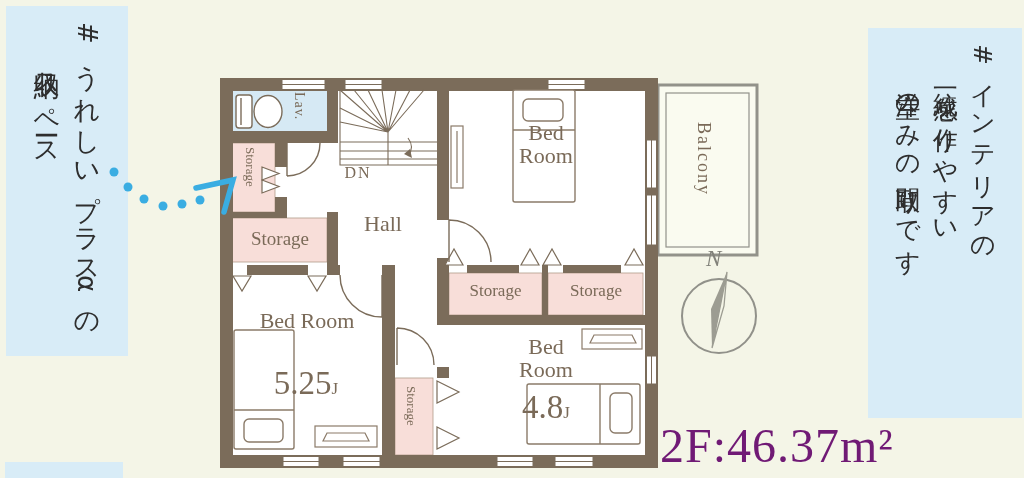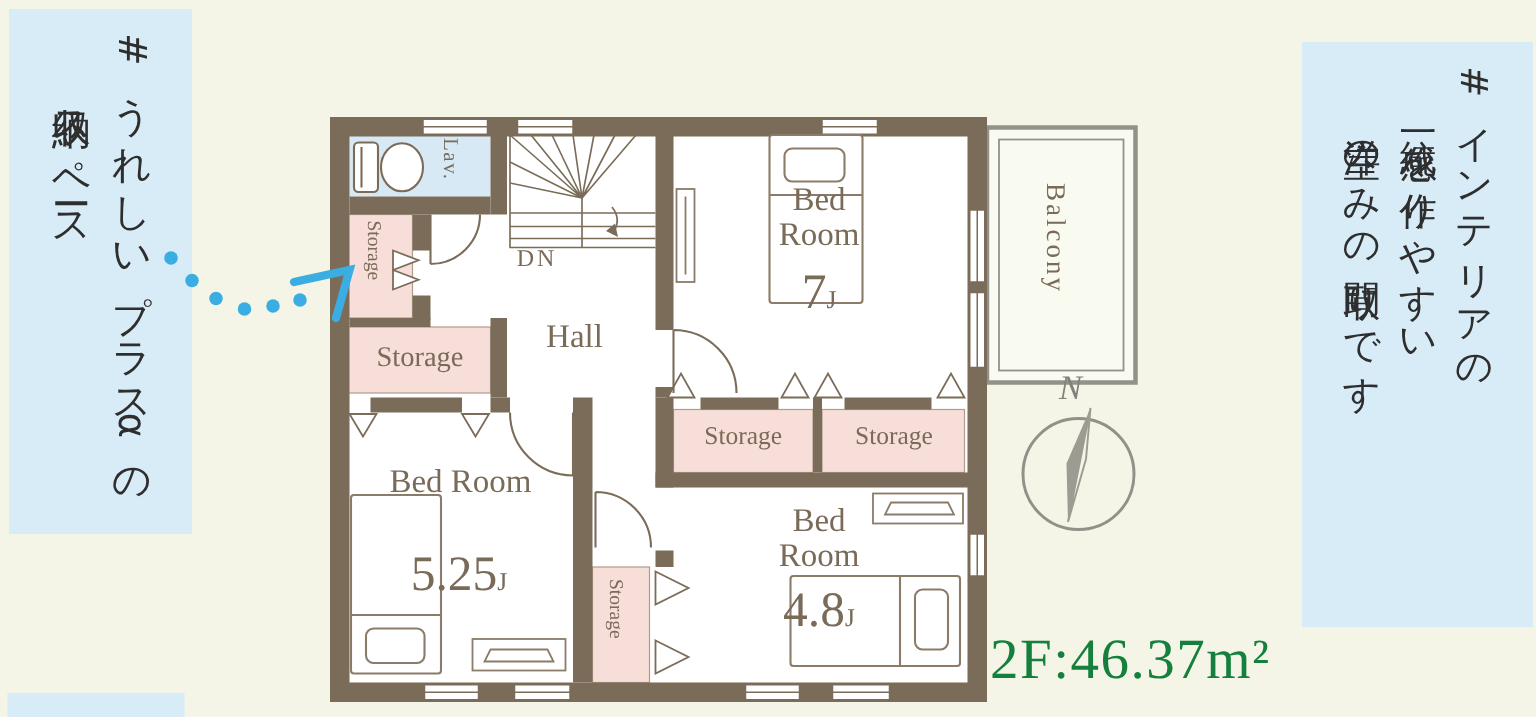--- a/index.html
+++ b/index.html
@@ -41,21 +41,21 @@
   .room-name      { width:92px; font-size:22px; }
   .bed7-name      { left:500px; top:121px; }
   .bed7-size      { left:500px; top:178px; width:92px; }
   .bed525-name    { left:258px; top:309px; width:98px; font-size:22px; }
   .bed525-size    { left:250px; top:366px; width:112px; }
   .bed55-name     { left:500px; top:335px; }
   .bed55-size     { left:498px; top:390px; width:96px; }
   .size-label { font-size:33px; }
   .size-label .unit { font-size:17px; }
   .n-label   { left:706px; top:247px; font-size:23px; font-style:italic; color:#82827a; }
-  .area-label{ left:660px; top:421px; font-size:38px; color:#15803d; letter-spacing:1px; text-align:right; }
+  .area-label{ left:660px; top:421px; font-size:48px; color:#701a75; letter-spacing:1px; text-align:right; }
   svg.plan-svg { position:absolute; left:0; top:0; }
 </style>
 </head>
 <body>
 
 <div class="page">
 
   <div class="note note-left-box">
     <div class="note-inner">
       <span>#うれしいプラスαの</span>
@@ -236,21 +236,20 @@
     </g>
   </svg>
 
   <div class="plabel vlabel lav-label">Lav.</div>
   <div class="plabel vlabel sv1-label">Storage</div>
   <div class="plabel sbig-label">Storage</div>
   <div class="plabel dn-label">DN</div>
   <div class="plabel hall-label">Hall</div>
 
   <div class="plabel room-name bed7-name">Bed Room</div>
-  <div class="plabel size-label bed7-size"><span>7</span><span class="unit">J</span></div>
 
   <div class="plabel sa-label">Storage</div>
   <div class="plabel sb-label">Storage</div>
 
   <div class="plabel room-name bed525-name">Bed Room</div>
   <div class="plabel size-label bed525-size"><span>5.25</span><span class="unit">J</span></div>
 
   <div class="plabel room-name bed55-name">Bed Room</div>
   <div class="plabel size-label bed55-size"><span>4.8</span><span class="unit">J</span></div>
 

